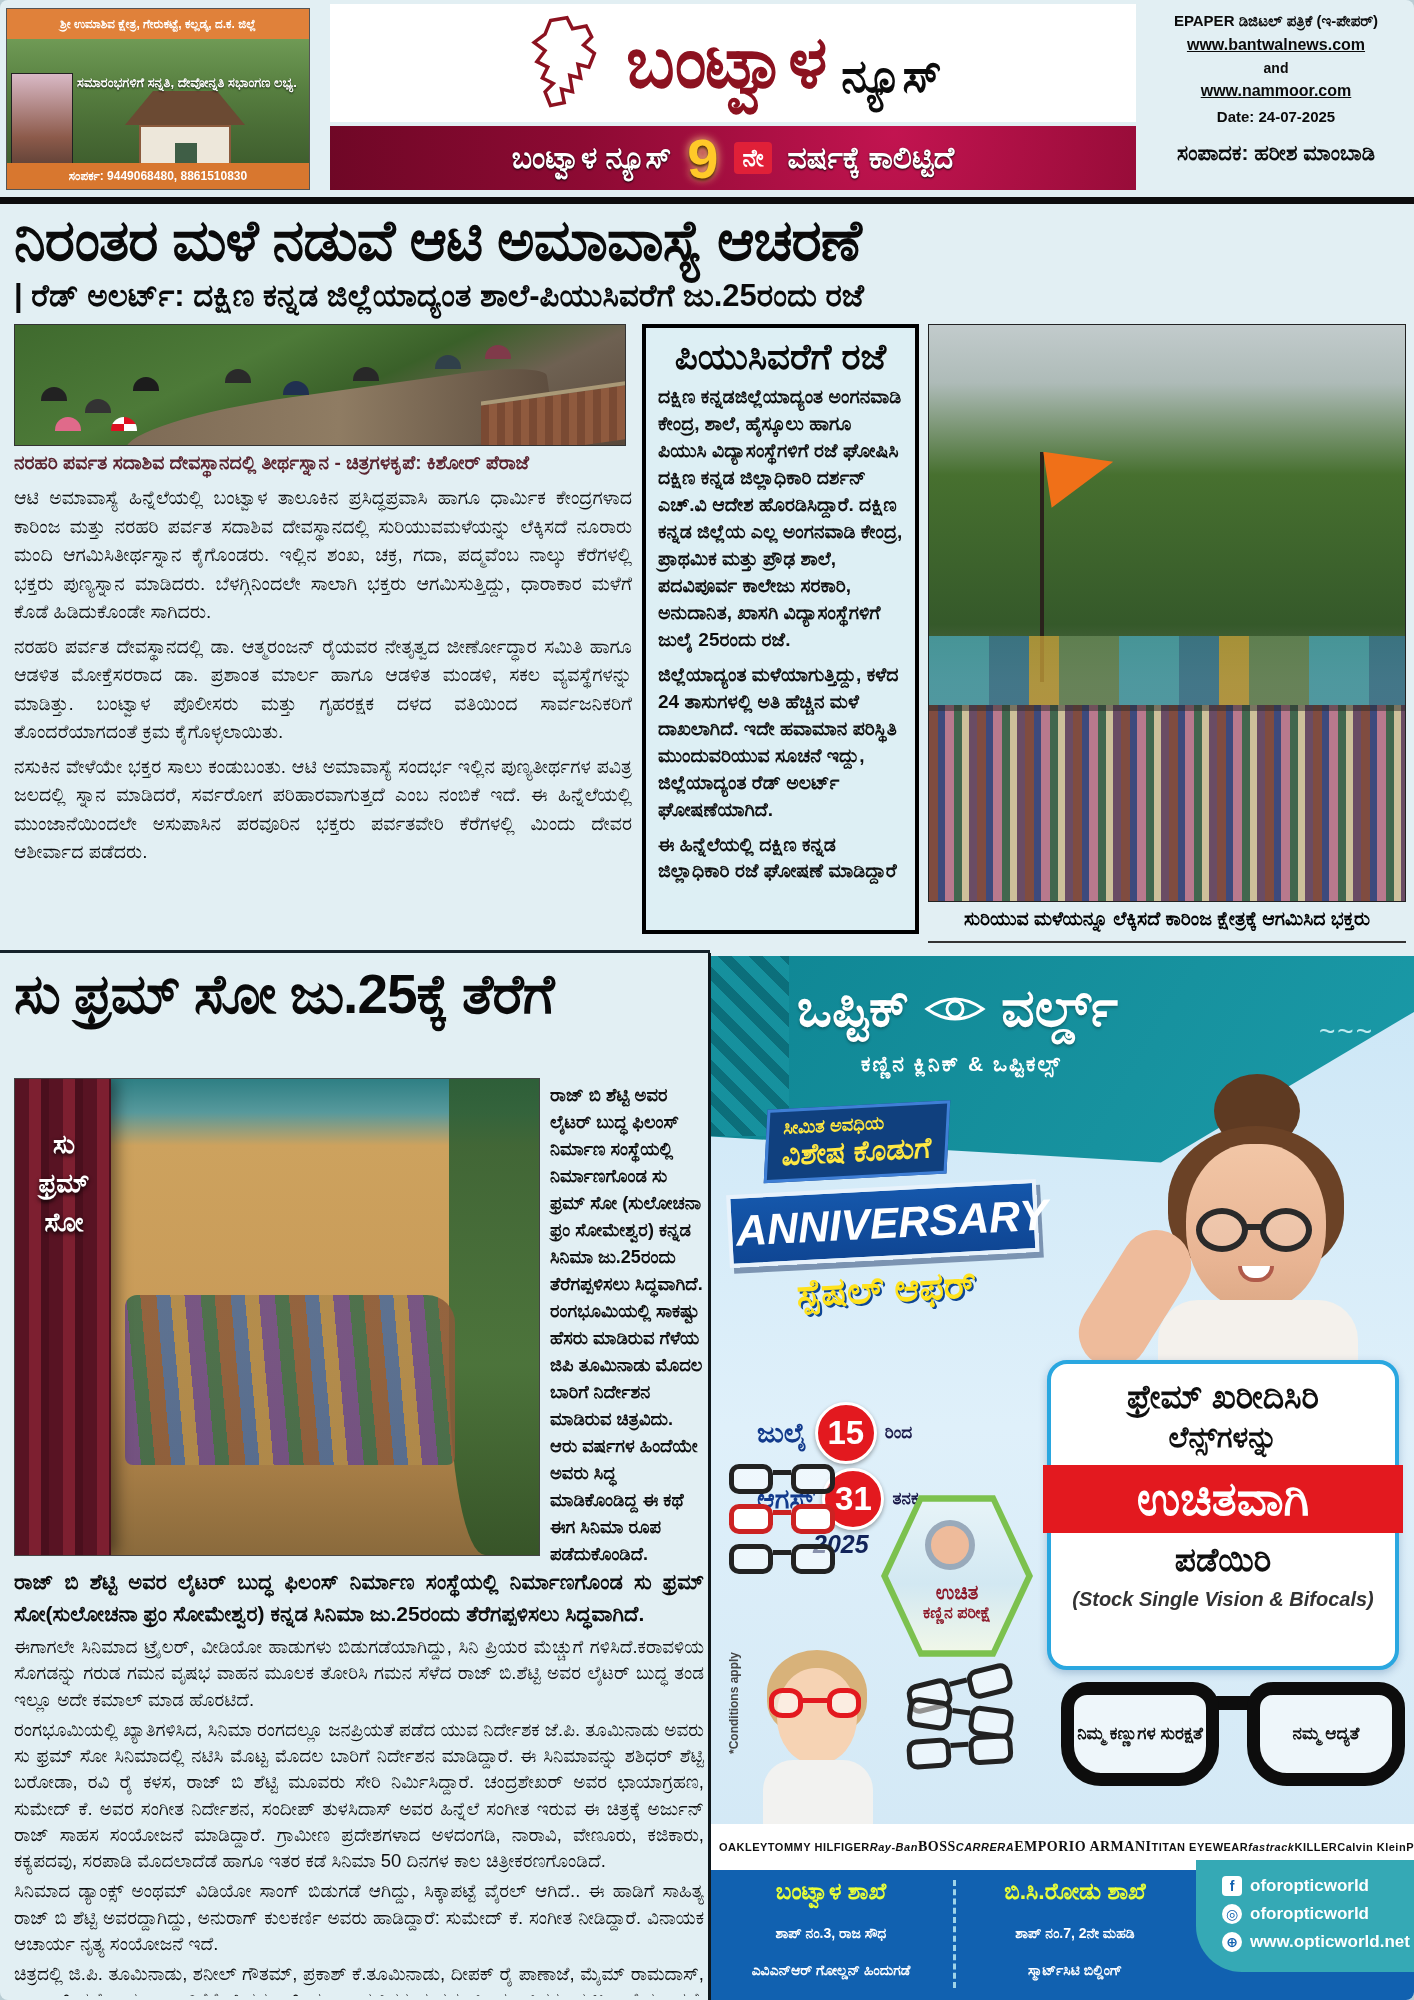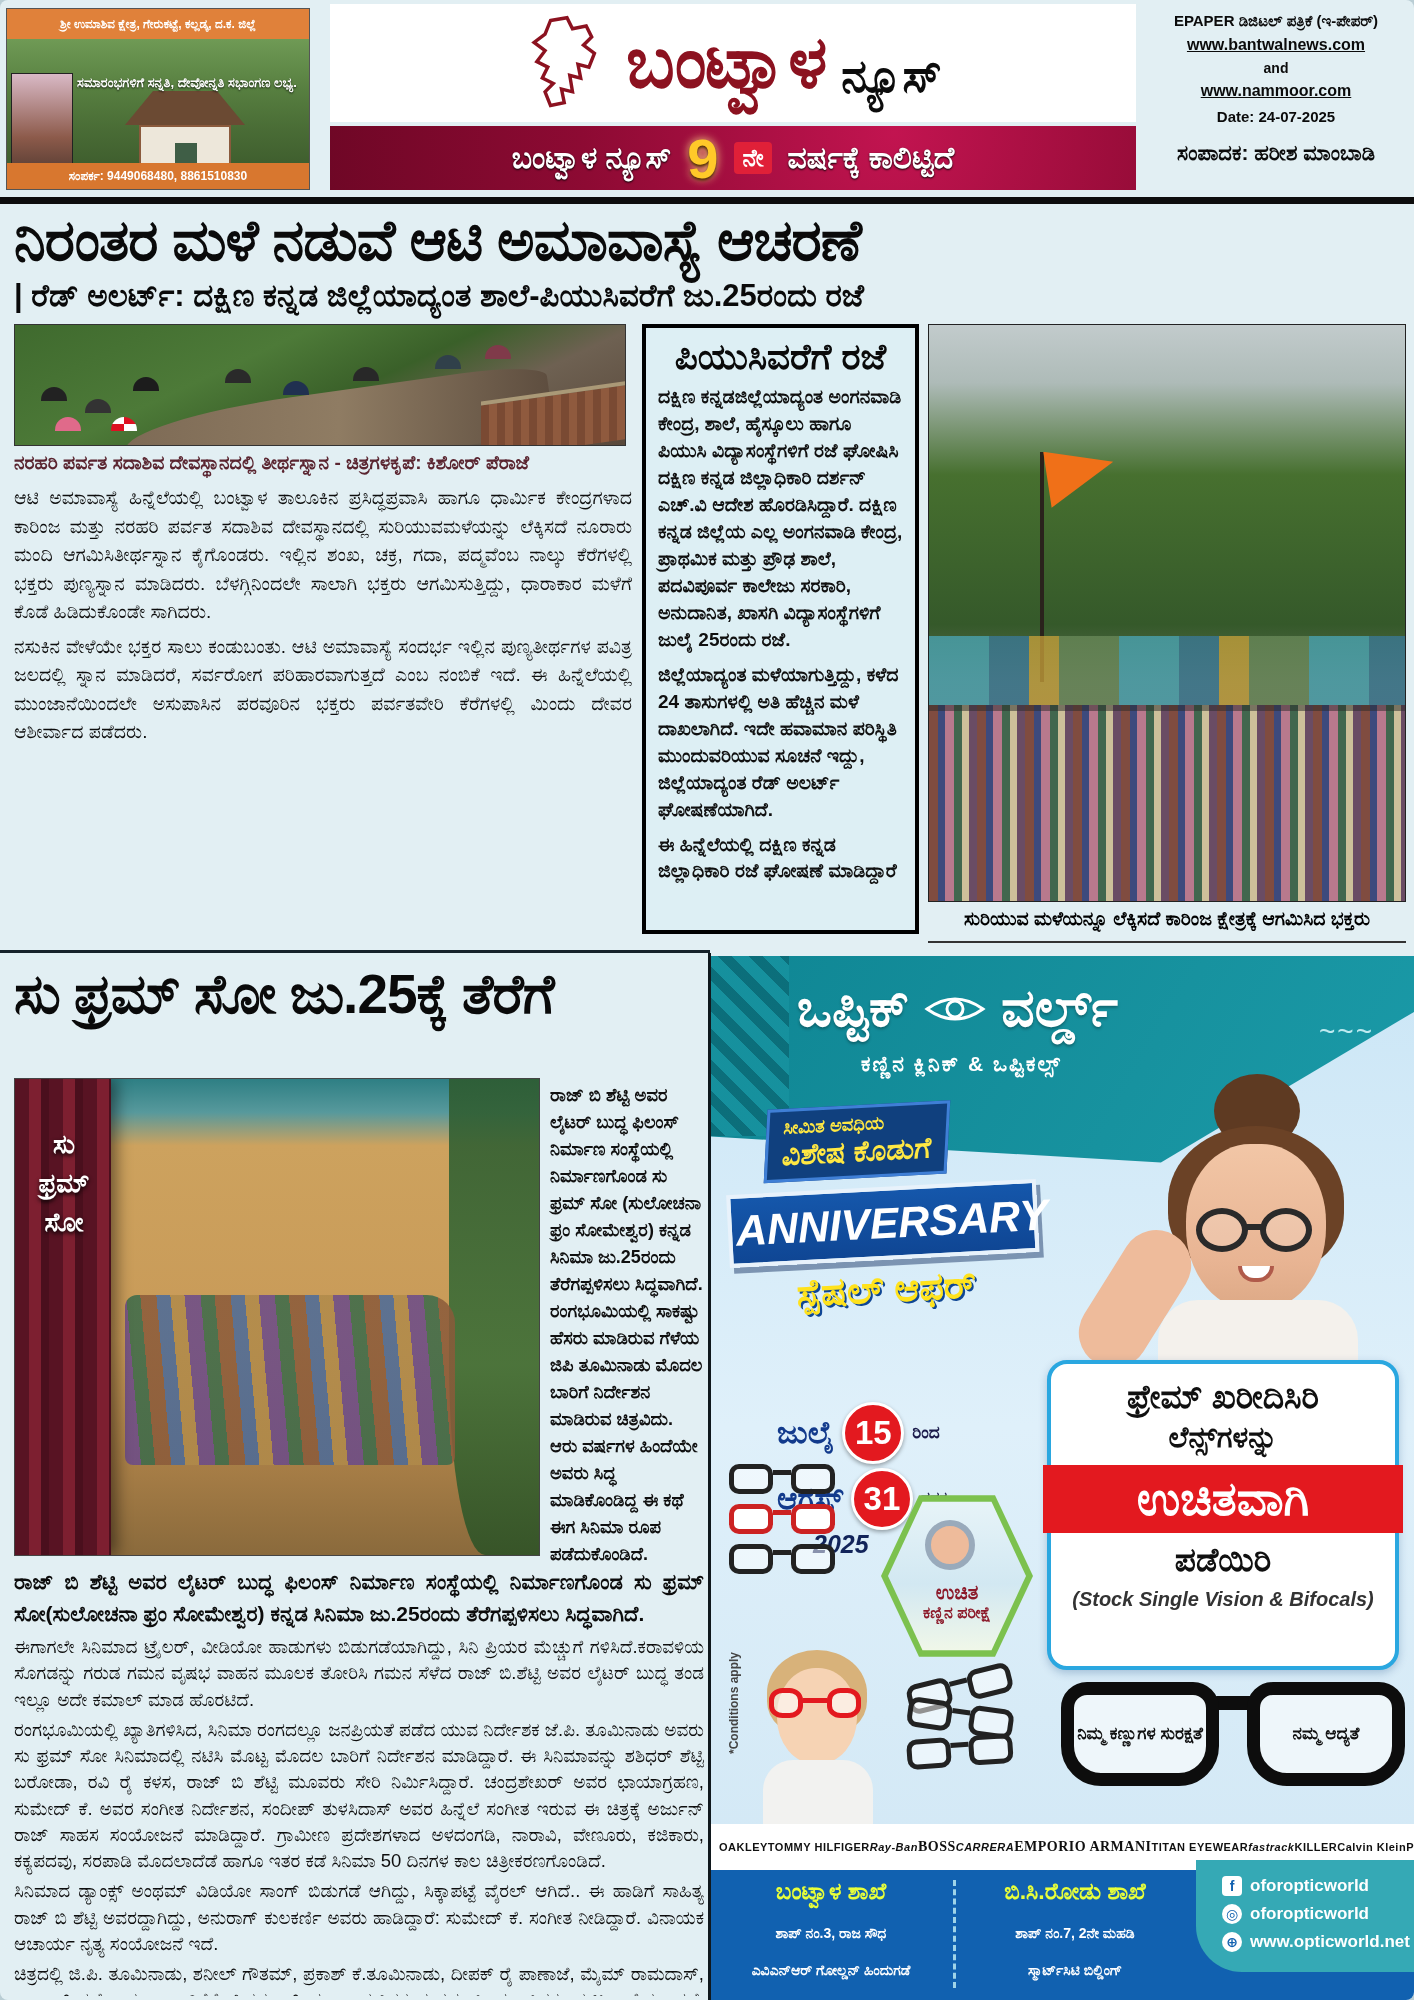--- a/index.html
+++ b/index.html
@@ -122,21 +122,21 @@
   .promo { position:absolute; left:16px; top:148px; width:310px; transform:rotate(-3deg); }
   .promo-limited { background:#10407e; border:3px solid #3f7fd6; color:#ffe843; display:inline-block; padding:6px 14px; transform:skewX(-6deg); margin-left:42px; }
   .promo-limited .s1 { font-size:18px; font-weight:800; display:block; }
   .promo-limited .s2 { font-size:29px; font-weight:800; display:block; }
   .promo-anniv { margin-top:10px; background:linear-gradient(180deg,#1557ab,#0f4694); border:4px solid #e8f2fb; color:#fff;
       font-size:43px; font-weight:800; font-style:italic; text-align:center; padding:8px 4px; box-shadow:4px 6px 0 rgba(10,40,90,.45); }
   .promo-special { margin-top:8px; color:#ffe21c; font-size:38px; font-weight:800; text-align:center; text-shadow:2px 2px 0 #0f4694; }
 
   .dates { position:absolute; left:46px; top:446px; width:270px; color:#123a8c; }
   .d-row { display:flex; align-items:center; gap:8px; }
-  .d-word { font-size:31px; font-weight:800;margin-left:20px; }
+  .d-word { font-size:27px; font-weight:800; }
   .d-circ { width:62px; height:62px; border-radius:50%; background:#e3191f; border:3px solid #fff; color:#fff;
       font-size:33px; font-weight:800; display:flex; align-items:center; justify-content:center; box-shadow:0 2px 4px rgba(0,0,0,.35); }
   .d-small { font-size:17px; font-weight:800; color:#1a1a4a; }
   .d-year { font-size:25px; font-weight:800; font-style:italic; color:#12245a; margin-left:56px; }
 
   .spec { position:relative; width:118px; height:34px; }
   .spec .lens { position:absolute; top:0; width:44px; height:30px; border:5px solid #222; border-radius:10px; background:rgba(255,255,255,.5); }
   .spec .lens.a { left:0; } .spec .lens.b { left:62px; }
   .spec .brg { position:absolute; left:44px; top:6px; width:18px; height:5px; background:#222; }
   .spec.red .lens, .spec.red .brg { border-color:#c22; background:#fff; } .spec.red .brg { background:#c22; }
@@ -258,20 +258,21 @@
     <span class="umb" style="left:210px;top:44px;background:#2a2a2a;"></span>
     <span class="umb" style="left:268px;top:56px;background:#203050;"></span>
     <span class="umb" style="left:338px;top:42px;background:#282828;"></span>
     <span class="umb" style="left:420px;top:30px;background:#30404a;"></span>
     <span class="umb" style="left:470px;top:20px;background:#803a4a;"></span>
   </div>
   <div class="abs caption-left">ನರಹರಿ ಪರ್ವತ ಸದಾಶಿವ ದೇವಸ್ಥಾನದಲ್ಲಿ ತೀರ್ಥಸ್ನಾನ  - ಚಿತ್ರಗಳಕೃಪೆ: ಕಿಶೋರ್ ಪೆರಾಜೆ</div>
 
   <div class="abs body1">
     <p>ಆಟಿ ಅಮಾವಾಸ್ಯೆ ಹಿನ್ನೆಲೆಯಲ್ಲಿ ಬಂಟ್ವಾಳ ತಾಲೂಕಿನ ಪ್ರಸಿದ್ಧಪ್ರವಾಸಿ ಹಾಗೂ ಧಾರ್ಮಿಕ ಕೇಂದ್ರಗಳಾದ ಕಾರಿಂಜ ಮತ್ತು ನರಹರಿ ಪರ್ವತ ಸದಾಶಿವ ದೇವಸ್ಥಾನದಲ್ಲಿ ಸುರಿಯುವಮಳೆಯನ್ನು ಲೆಕ್ಕಿಸದೆ ನೂರಾರು ಮಂದಿ ಆಗಮಿಸಿತೀರ್ಥಸ್ನಾನ ಕೈಗೊಂಡರು. ಇಲ್ಲಿನ ಶಂಖ, ಚಕ್ರ, ಗದಾ, ಪದ್ಮವೆಂಬ ನಾಲ್ಕು ಕೆರೆಗಳಲ್ಲಿ ಭಕ್ತರು ಪುಣ್ಯಸ್ನಾನ ಮಾಡಿದರು. ಬೆಳಗ್ಗಿನಿಂದಲೇ ಸಾಲಾಗಿ ಭಕ್ತರು ಆಗಮಿಸುತ್ತಿದ್ದು, ಧಾರಾಕಾರ ಮಳೆಗೆ ಕೊಡೆ ಹಿಡಿದುಕೊಂಡೇ ಸಾಗಿದರು.</p>
+    <p>ನರಹರಿ ಪರ್ವತ ದೇವಸ್ಥಾನದಲ್ಲಿ ಡಾ. ಆತ್ಮರಂಜನ್ ರೈಯವರ ನೇತೃತ್ವದ ಜೀರ್ಣೋದ್ಧಾರ ಸಮಿತಿ ಹಾಗೂ ಆಡಳಿತ ಮೋಕ್ತೆಸರರಾದ ಡಾ. ಪ್ರಶಾಂತ ಮಾರ್ಲ ಹಾಗೂ ಆಡಳಿತ ಮಂಡಳಿ, ಸಕಲ ವ್ಯವಸ್ಥೆಗಳನ್ನು ಮಾಡಿತ್ತು. ಬಂಟ್ವಾಳ ಪೊಲೀಸರು ಮತ್ತು ಗೃಹರಕ್ಷಕ ದಳದ ವತಿಯಿಂದ ಸಾರ್ವಜನಿಕರಿಗೆ ತೊಂದರೆಯಾಗದಂತೆ ಕ್ರಮ ಕೈಗೊಳ್ಳಲಾಯಿತು.</p>
     <p>ನಸುಕಿನ ವೇಳೆಯೇ ಭಕ್ತರ ಸಾಲು ಕಂಡುಬಂತು. ಆಟಿ ಅಮಾವಾಸ್ಯೆ ಸಂದರ್ಭ ಇಲ್ಲಿನ ಪುಣ್ಯತೀರ್ಥಗಳ ಪವಿತ್ರ ಜಲದಲ್ಲಿ ಸ್ನಾನ ಮಾಡಿದರೆ, ಸರ್ವರೋಗ ಪರಿಹಾರವಾಗುತ್ತದೆ ಎಂಬ ನಂಬಿಕೆ ಇದೆ. ಈ ಹಿನ್ನೆಲೆಯಲ್ಲಿ ಮುಂಜಾನೆಯಿಂದಲೇ ಅಸುಪಾಸಿನ ಪರವೂರಿನ ಭಕ್ತರು ಪರ್ವತವೇರಿ ಕೆರೆಗಳಲ್ಲಿ ಮಿಂದು ದೇವರ ಆಶೀರ್ವಾದ ಪಡೆದರು.</p>
   </div>
 
   <div class="abs info-box">
     <h2>ಪಿಯುಸಿವರೆಗೆ ರಜೆ</h2>
     <p>ದಕ್ಷಿಣ ಕನ್ನಡಜಿಲ್ಲೆಯಾದ್ಯಂತ ಅಂಗನವಾಡಿ ಕೇಂದ್ರ, ಶಾಲೆ, ಹೈಸ್ಕೂಲು ಹಾಗೂ ಪಿಯುಸಿ ವಿದ್ಯಾಸಂಸ್ಥೆಗಳಿಗೆ ರಜೆ ಘೋಷಿಸಿ ದಕ್ಷಿಣ ಕನ್ನಡ ಜಿಲ್ಲಾಧಿಕಾರಿ ದರ್ಶನ್ ಎಚ್.ವಿ ಆದೇಶ ಹೊರಡಿಸಿದ್ದಾರೆ. ದಕ್ಷಿಣ ಕನ್ನಡ ಜಿಲ್ಲೆಯ ಎಲ್ಲ ಅಂಗನವಾಡಿ ಕೇಂದ್ರ, ಪ್ರಾಥಮಿಕ ಮತ್ತು ಪ್ರೌಢ ಶಾಲೆ, ಪದವಿಪೂರ್ವ ಕಾಲೇಜು ಸರಕಾರಿ, ಅನುದಾನಿತ, ಖಾಸಗಿ ವಿದ್ಯಾಸಂಸ್ಥೆಗಳಿಗೆ ಜುಲೈ 25ರಂದು ರಜೆ.</p>
     <p>ಜಿಲ್ಲೆಯಾದ್ಯಂತ ಮಳೆಯಾಗುತ್ತಿದ್ದು, ಕಳೆದ 24 ತಾಸುಗಳಲ್ಲಿ ಅತಿ ಹೆಚ್ಚಿನ ಮಳೆ ದಾಖಲಾಗಿದೆ. ಇದೇ ಹವಾಮಾನ ಪರಿಸ್ಥಿತಿ ಮುಂದುವರಿಯುವ ಸೂಚನೆ ಇದ್ದು, ಜಿಲ್ಲೆಯಾದ್ಯಂತ ರೆಡ್ ಅಲರ್ಟ್ ಘೋಷಣೆಯಾಗಿದೆ.</p>
     <p>ಈ ಹಿನ್ನೆಲೆಯಲ್ಲಿ ದಕ್ಷಿಣ ಕನ್ನಡ ಜಿಲ್ಲಾಧಿಕಾರಿ ರಜೆ ಘೋಷಣೆ ಮಾಡಿದ್ದಾರೆ</p>
   </div>
 

